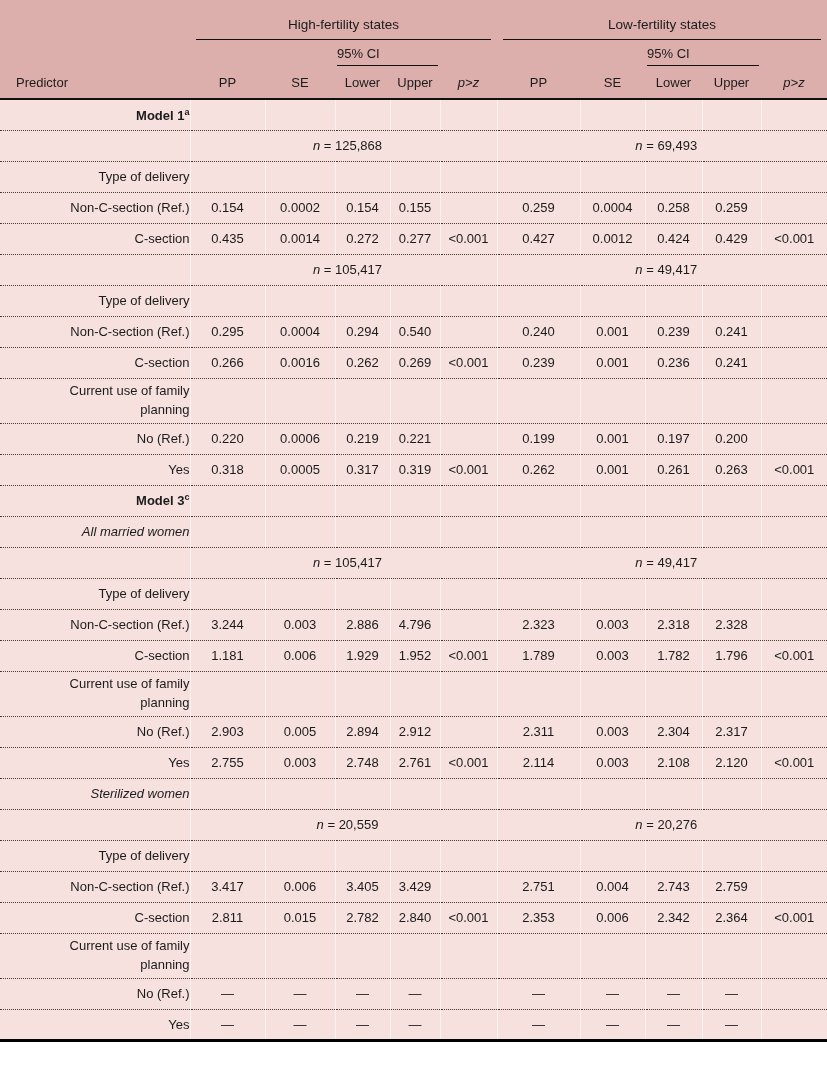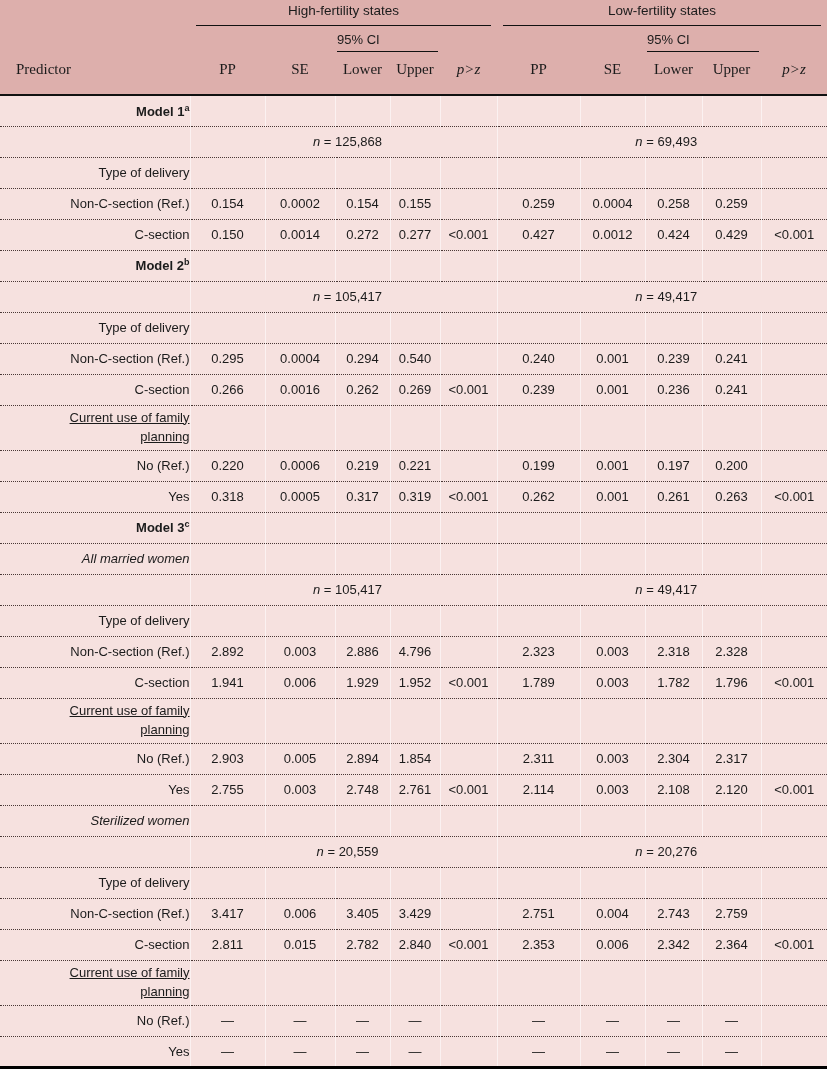--- a/index.html
+++ b/index.html
@@ -14,60 +14,59 @@
     font-size:13px;
   }
   thead{
     background:#ddafac;
     border-bottom:2.5px solid #111;
   }
   thead td{padding:0;vertical-align:bottom;}
   .grouphead{
     text-align:center;
     font-size:13.5px;
-    padding-top:3px;
+    padding-top:17px;
   }
   .grouphead .grp{
     display:block;
     margin:0 6px;
     padding-bottom:7px;
     border-bottom:1.2px solid #111;
   }
   .cihead{
     text-align:left;
     padding-top:6px;
   }
   .cihead .ci{
     display:block;
     margin:0 2px;
     padding-bottom:4px;
     border-bottom:1.2px solid #111;
   }
   .collabel{
     text-align:center;
-    padding:9px 0 16px 0;
-    font-size:15px;
-    font-family:Liberation Serif, serif;
+    padding:9px 0 8px 0;
+    font-size:13px;
   }
   .collabel.first{text-align:left;padding-left:16px;}
   .it{font-style:italic;}
   tbody tr{height:31px;}
   tbody tr + tr{border-top:1.5px dotted #4a3836;}
   tbody td{padding:2px 0;vertical-align:middle;}
   td.lbl{
     text-align:right;
     padding-left:16px;
     white-space:nowrap;
     overflow:visible;
   }
   td.lbl.indent{padding-left:27px;}
   tr.r-model td.lbl{font-weight:bold;}
   tr.r-model sup{font-size:9px;font-weight:bold;}
   tr.r-italic td.lbl{font-style:italic;}
-  tr.r-section2{height:45px;text-decoration:underline;}
+  tr.r-section2{height:45px;}
   tr.r-section2 td.lbl{line-height:1.45;}
   .ind2{padding-left:14px;}
   td.num{text-align:center;}
   td.vsep{border-left:1px solid rgba(255,255,255,0.55);}
   td.ncell{text-align:center;padding-left:8px;}
   td.ncell i{font-style:italic;}
 </style>
 </head>
 <body>
 
@@ -164,43 +163,30 @@
         <td class="num vsep">0.155</td>
         <td class="num vsep"></td>
         <td class="num vsep">0.259</td>
         <td class="num vsep">0.0004</td>
         <td class="num vsep">0.258</td>
         <td class="num vsep">0.259</td>
         <td class="num vsep"></td>
       </tr>
       <tr class="r-data">
         <td class="lbl indent">C-section</td>
-        <td class="num vsep">0.150</td>
+        <td class="num vsep">0.435</td>
         <td class="num vsep">0.0014</td>
         <td class="num vsep">0.272</td>
         <td class="num vsep">0.277</td>
         <td class="num vsep">&lt;0.001</td>
         <td class="num vsep">0.427</td>
         <td class="num vsep">0.0012</td>
         <td class="num vsep">0.424</td>
         <td class="num vsep">0.429</td>
         <td class="num vsep">&lt;0.001</td>
-      </tr>
-      <tr class="r-model">
-        <td class="lbl">Model 2<sup>b</sup></td>
-        <td class="vsep"></td>
-        <td class="vsep"></td>
-        <td class="vsep"></td>
-        <td class="vsep"></td>
-        <td class="vsep"></td>
-        <td class="vsep"></td>
-        <td class="vsep"></td>
-        <td class="vsep"></td>
-        <td class="vsep"></td>
-        <td class="vsep"></td>
       </tr>
       <tr class="r-n">
         <td class="lbl"></td>
         <td class="ncell vsep" colspan="5"><i>n</i> = 105,417</td>
         <td class="ncell vsep" colspan="5"><i>n</i> = 49,417</td>
       </tr>
       <tr class="r-section">
         <td class="lbl">Type of delivery</td>
         <td class="vsep"></td>
         <td class="vsep"></td>
@@ -317,34 +303,34 @@
         <td class="vsep"></td>
         <td class="vsep"></td>
         <td class="vsep"></td>
         <td class="vsep"></td>
         <td class="vsep"></td>
         <td class="vsep"></td>
         <td class="vsep"></td>
       </tr>
       <tr class="r-data">
         <td class="lbl indent">Non-C-section (Ref.)</td>
-        <td class="num vsep">2.892</td>
+        <td class="num vsep">3.244</td>
         <td class="num vsep">0.003</td>
         <td class="num vsep">2.886</td>
         <td class="num vsep">4.796</td>
         <td class="num vsep"></td>
         <td class="num vsep">2.323</td>
         <td class="num vsep">0.003</td>
         <td class="num vsep">2.318</td>
         <td class="num vsep">2.328</td>
         <td class="num vsep"></td>
       </tr>
       <tr class="r-data">
         <td class="lbl indent">C-section</td>
-        <td class="num vsep">1.941</td>
+        <td class="num vsep">1.181</td>
         <td class="num vsep">0.006</td>
         <td class="num vsep">1.929</td>
         <td class="num vsep">1.952</td>
         <td class="num vsep">&lt;0.001</td>
         <td class="num vsep">1.789</td>
         <td class="num vsep">0.003</td>
         <td class="num vsep">1.782</td>
         <td class="num vsep">1.796</td>
         <td class="num vsep">&lt;0.001</td>
       </tr>
@@ -359,21 +345,21 @@
         <td class="vsep"></td>
         <td class="vsep"></td>
         <td class="vsep"></td>
         <td class="vsep"></td>
       </tr>
       <tr class="r-data">
         <td class="lbl indent">No (Ref.)</td>
         <td class="num vsep">2.903</td>
         <td class="num vsep">0.005</td>
         <td class="num vsep">2.894</td>
-        <td class="num vsep">1.854</td>
+        <td class="num vsep">2.912</td>
         <td class="num vsep"></td>
         <td class="num vsep">2.311</td>
         <td class="num vsep">0.003</td>
         <td class="num vsep">2.304</td>
         <td class="num vsep">2.317</td>
         <td class="num vsep"></td>
       </tr>
       <tr class="r-data">
         <td class="lbl indent">Yes</td>
         <td class="num vsep">2.755</td>

